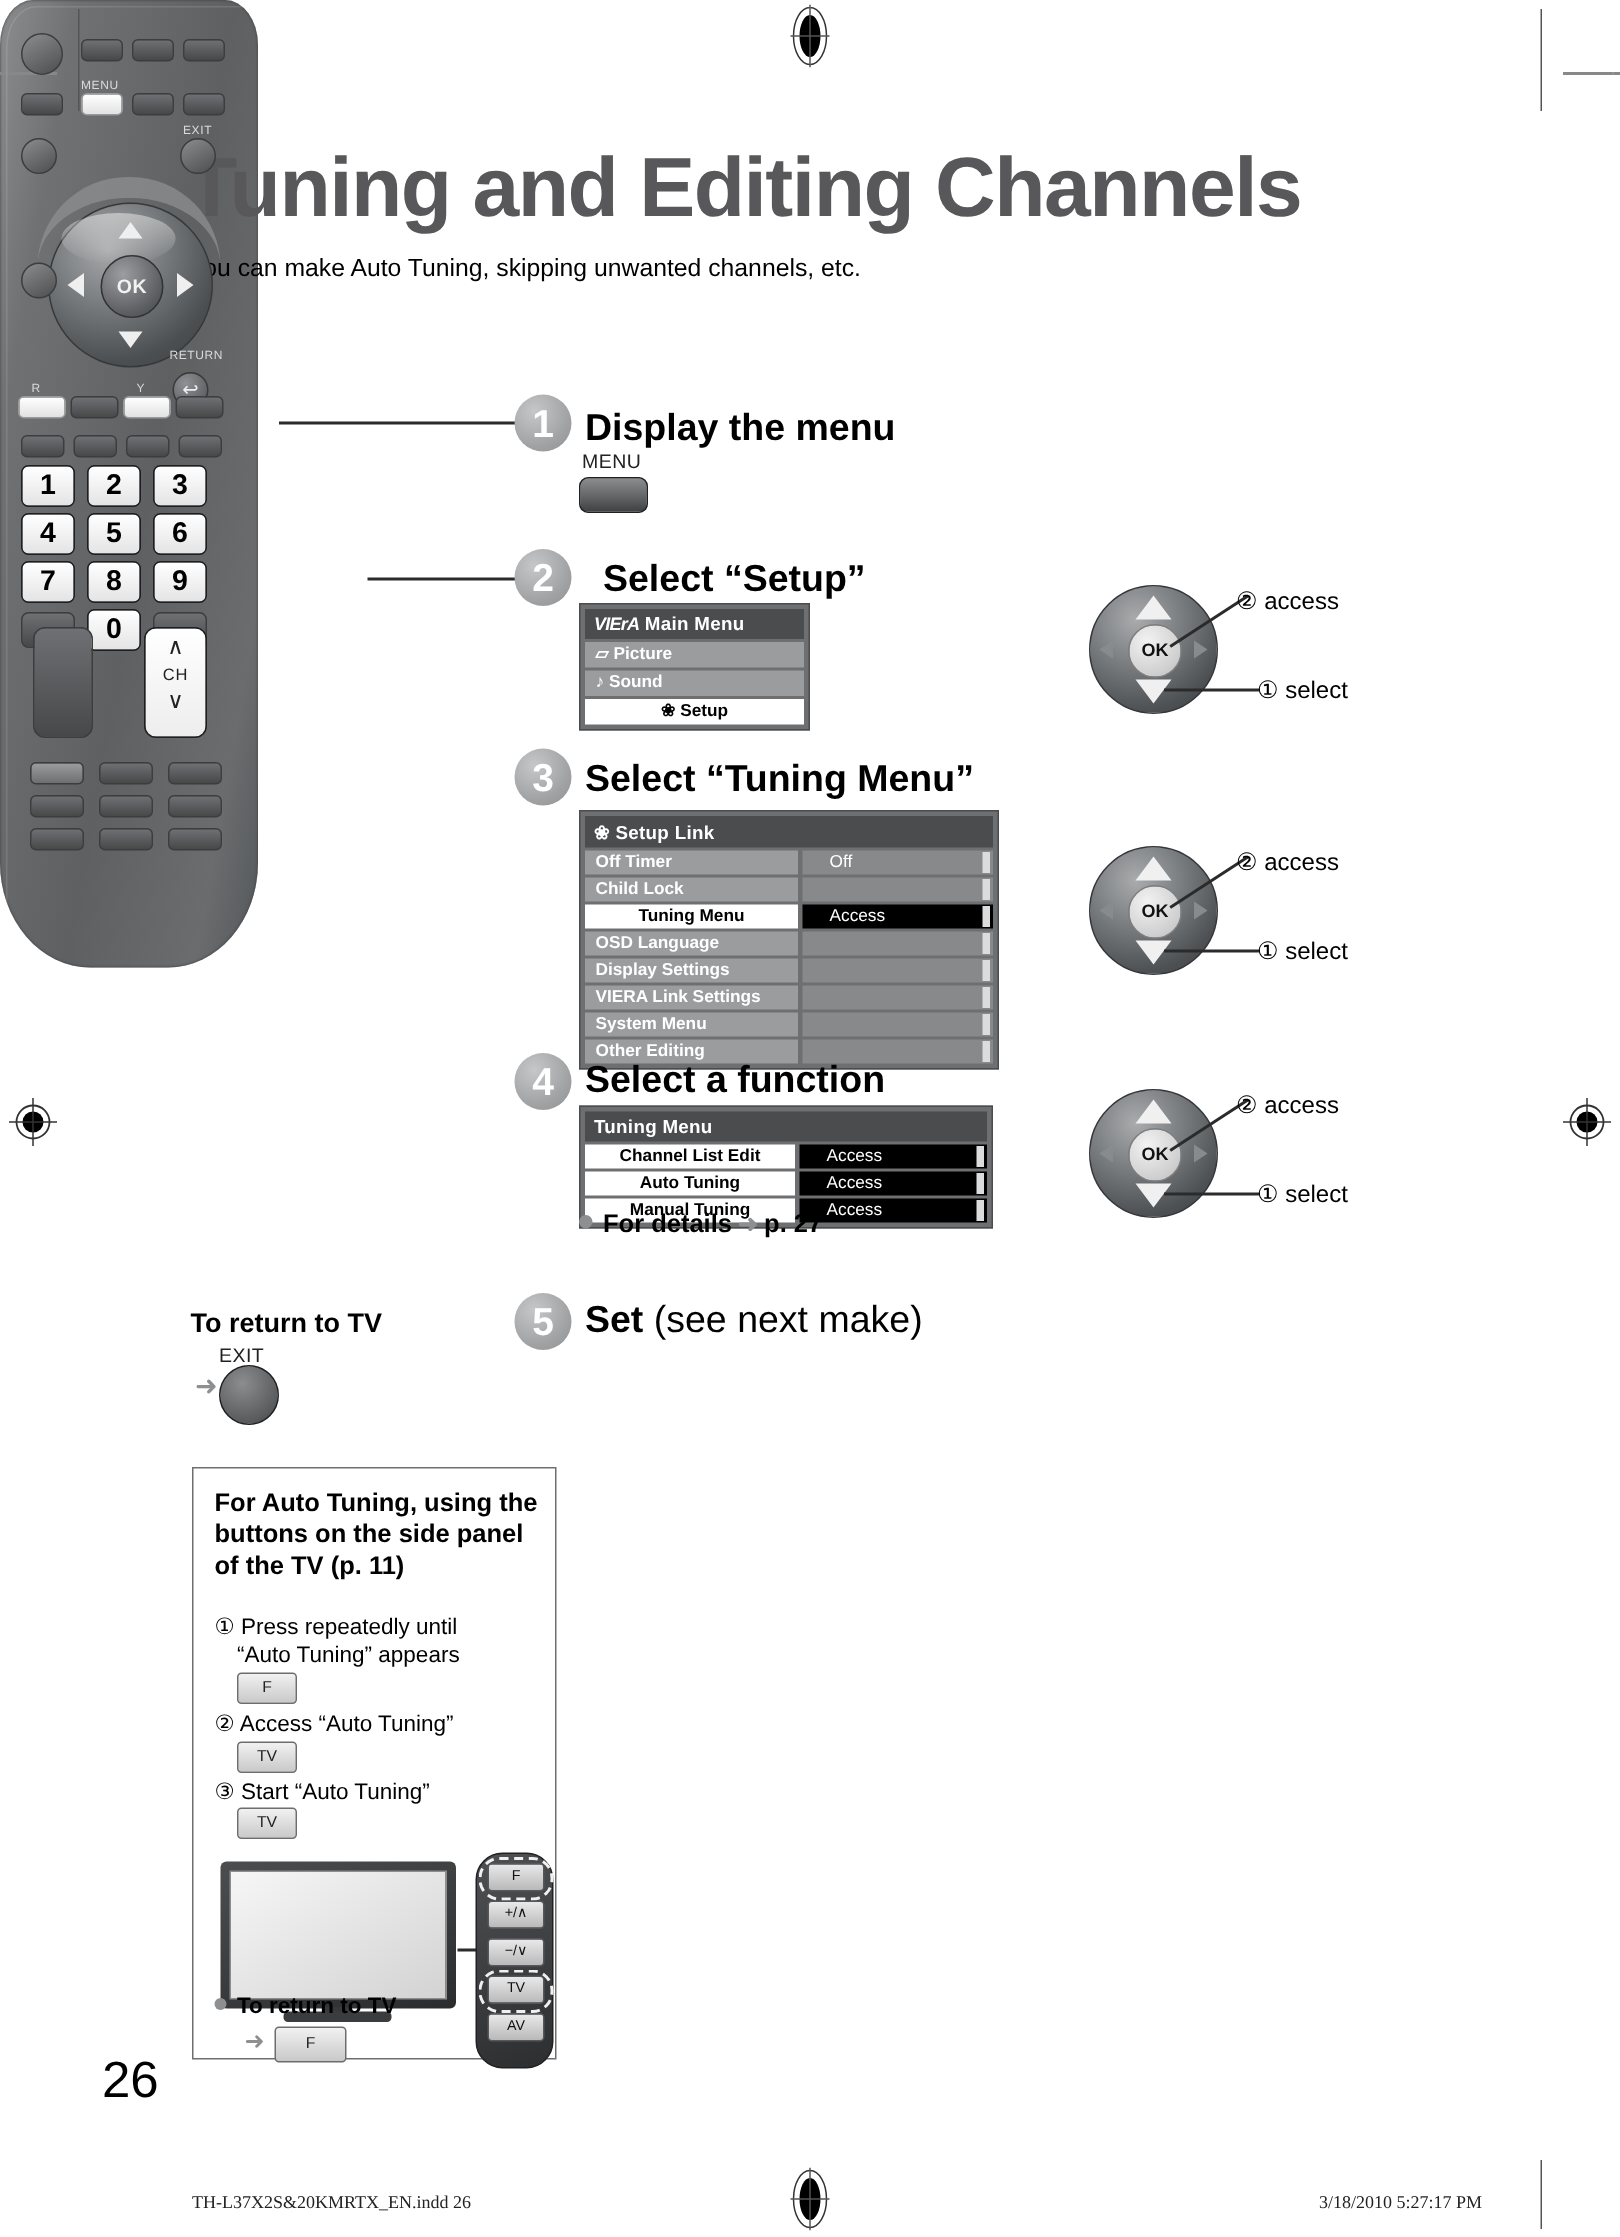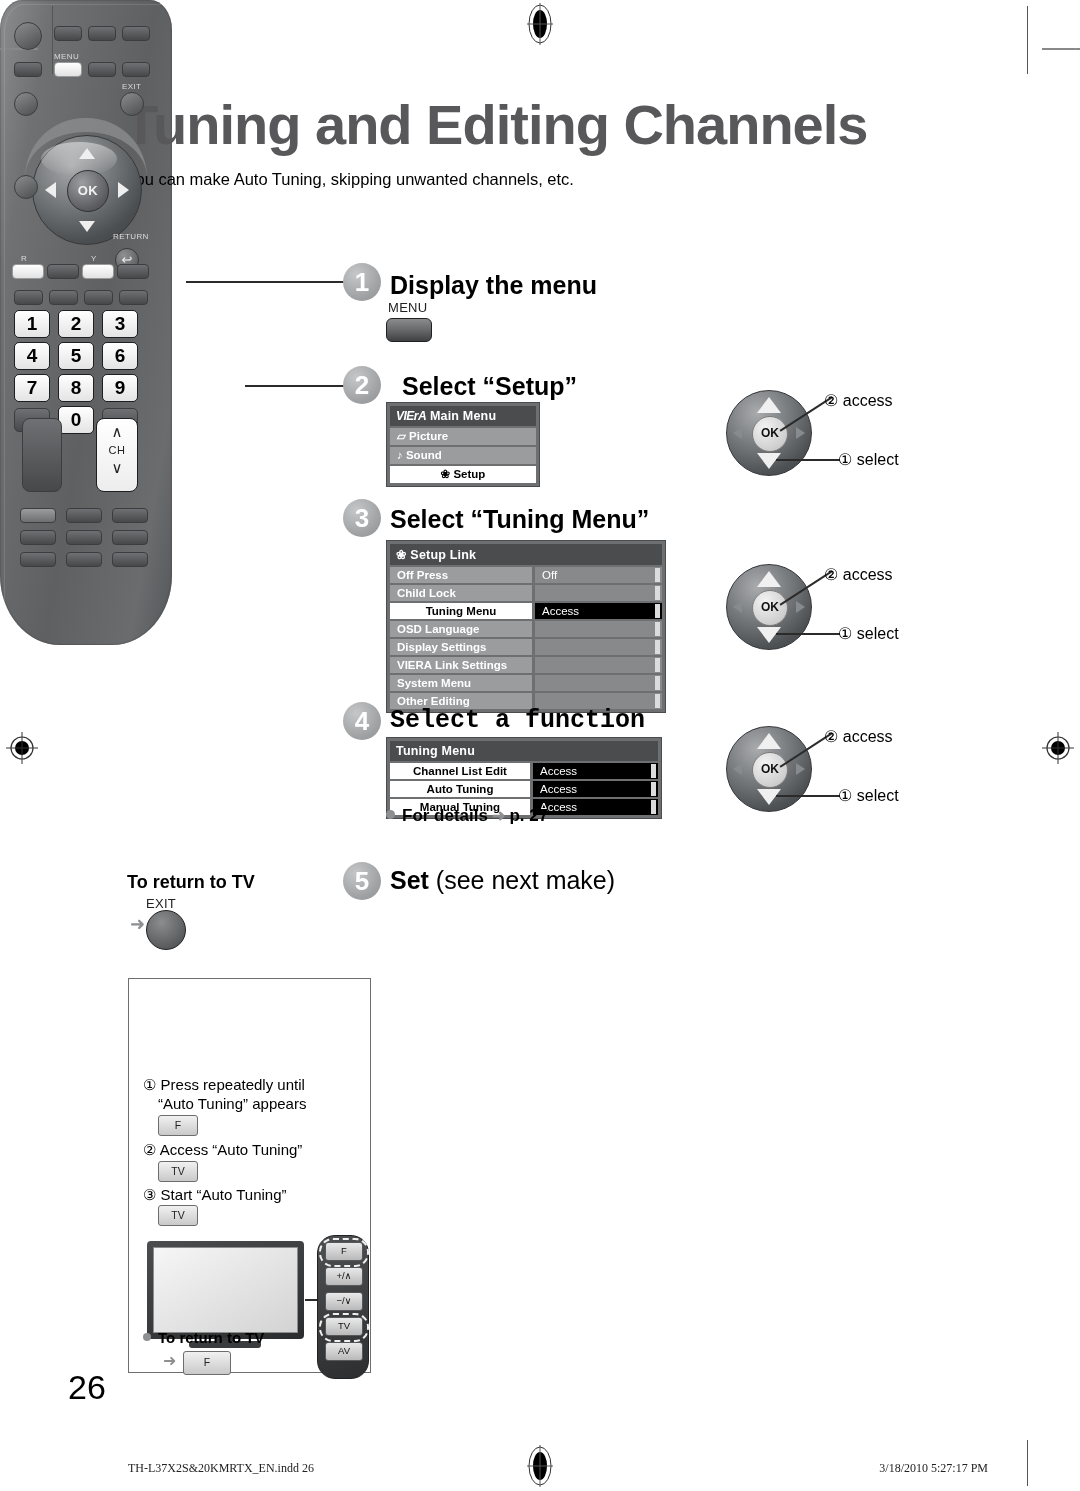--- a/index.html
+++ b/index.html
@@ -93,21 +93,21 @@
     background:radial-gradient(circle at 38% 30%,#8b8d8f,#5a5c5e 70%,#45474a);
     border:1.5px solid #1e2022;}
 
   
   .osd{position:absolute;background:#6d6f71;padding:3px;border:1px solid #4a4c4e;}
   .osd-title{background:#4a4c4e;color:#fff;font-size:12.5px;font-weight:bold;
     padding:3px 6px;letter-spacing:.2px;}
   .osd-row{display:flex;margin-top:2px;height:16px;}
   .osd-lbl{background:#9a9c9e;color:#fff;font-size:11.5px;font-weight:bold;
     padding:1px 7px;box-sizing:border-box;line-height:14px;}
-  .osd-val{background:#87898b;font-size:11.5px;color:#fff;padding:1px 7px;
+  .osd-val{background:#87898b;font-size:11.5px;color:#fff;padding:1px 18px;
     box-sizing:border-box;line-height:14px;margin-left:3px;flex:1;position:relative;}
   .osd-row.sel .osd-lbl{background:#fff;color:#000;text-align:center;}
   .osd-row.sel .osd-val{background:#000;color:#fff;}
   .osd-val.boxed:after{content:"";position:absolute;right:2px;top:1px;bottom:1px;width:5px;background:#dcdcdc;}
 
   
   #osd-main{left:386px;top:402px;width:146px;}
   #osd-main .osd-row{height:17px;}
   #osd-main .osd-lbl{flex:1;background:#9a9c9e;}
   #osd-main .osd-row.sel .osd-lbl{background:#fff;color:#000;}
@@ -336,21 +336,21 @@
 <div class="navnote" style="left:838px;top:450px;">① select</div>
 
 <div class="step-badge" style="left:343px;top:499px;">3</div>
 <div class="step-head" style="left:390px;top:505px;">Select “Tuning Menu”</div>
 
 <div class="osd" id="osd-setup">
   <div class="osd-title">
     <span>❀ </span><span>Setup Link</span>
   </div>
   <div class="osd-row">
-    <div class="osd-lbl">Off Press</div>
+    <div class="osd-lbl">Off Timer</div>
     <div class="osd-val boxed">Off</div>
   </div>
   <div class="osd-row">
     <div class="osd-lbl">Child Lock</div>
     <div class="osd-val boxed"></div>
   </div>
   <div class="osd-row sel">
     <div class="osd-lbl">Tuning Menu</div>
     <div class="osd-val boxed">Access</div>
   </div>
@@ -382,21 +382,21 @@
   <div class="al"></div>
   <div class="ar"></div>
   <div class="ok">OK</div>
 </div>
 <div class="navline diag" style="left:780px;top:604px;width:62px;transform:rotate(-33deg);"></div>
 <div class="navnote" style="left:824px;top:565px;">② access</div>
 <div class="navline" style="left:776px;top:633px;width:64px;"></div>
 <div class="navnote" style="left:838px;top:624px;">① select</div>
 
 <div class="step-badge" style="left:343px;top:702px;">4</div>
-<div class="step-head" style="left:390px;top:706px;font-family:Liberation Mono, monospace;">Select a function</div>
+<div class="step-head" style="left:390px;top:706px;">Select a function</div>
 
 <div class="osd" id="osd-tuning">
   <div class="osd-title">Tuning Menu</div>
   <div class="osd-row sel">
     <div class="osd-lbl">Channel List Edit</div>
     <div class="osd-val boxed">Access</div>
   </div>
   <div class="osd-row sel">
     <div class="osd-lbl">Auto Tuning</div>
     <div class="osd-val boxed">Access</div>
@@ -427,20 +427,21 @@
 <div class="step-head" style="left:390px;top:866px;">
   <span>Set</span><span class="reg"> (see next make)</span>
 </div>
 
 <div id="return-tv">To return to TV</div>
 <div class="keycap-lbl" style="left:146px;top:896px;">EXIT</div>
 <div class="rarrow" style="position:absolute;left:126px;top:913px;color:#8d8f91;font-size:18px;">➜</div>
 <div class="keycirc" style="left:146px;top:910px;"></div>
 
 <div id="sidebox">
+  <div id="sidebox-title">For Auto Tuning, using the buttons on the side panel of the TV (p. 11)</div>
 
   <div class="sb-step" style="left:14px;top:96px;">① Press repeatedly until</div>
   <div class="sb-step" style="left:29px;top:115px;">“Auto Tuning” appears</div>
   <div class="panelkey" style="left:29px;top:136px;">F</div>
 
   <div class="sb-step" style="left:14px;top:161px;">② Access “Auto Tuning”</div>
   <div class="panelkey" style="left:29px;top:182px;">TV</div>
 
   <div class="sb-step" style="left:14px;top:206px;">③ Start “Auto Tuning”</div>
   <div class="panelkey" style="left:29px;top:226px;">TV</div>

